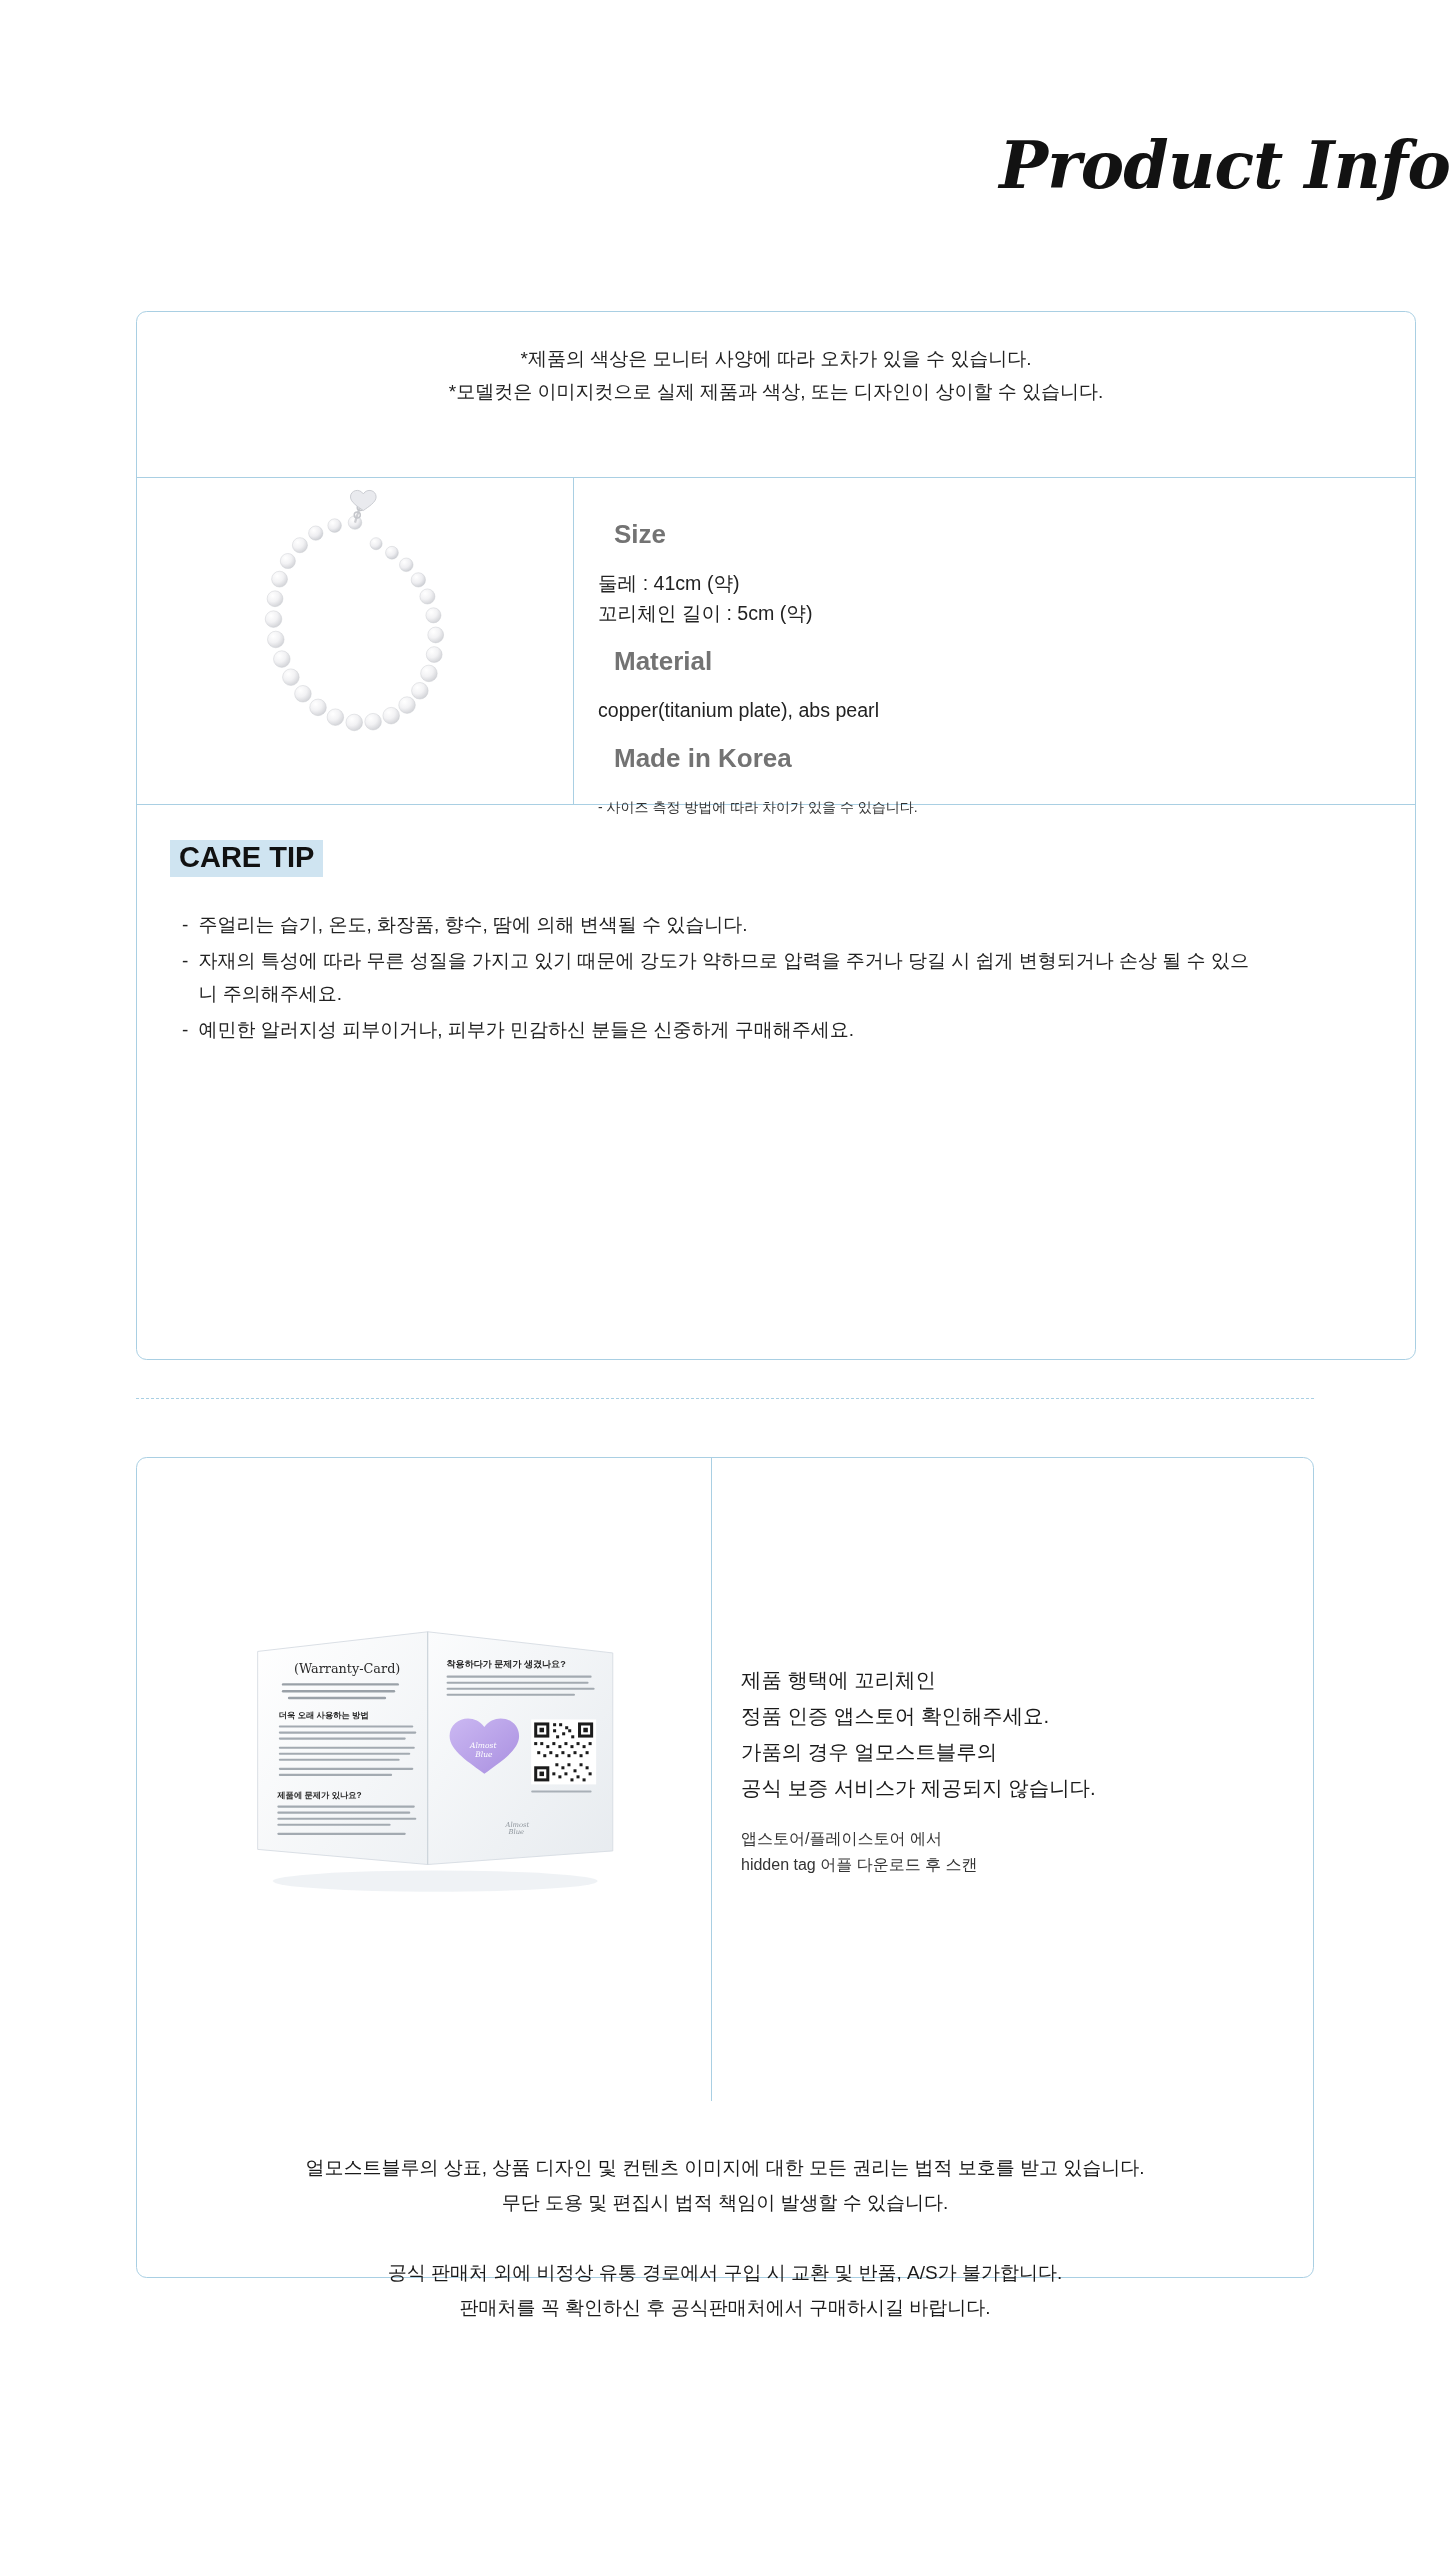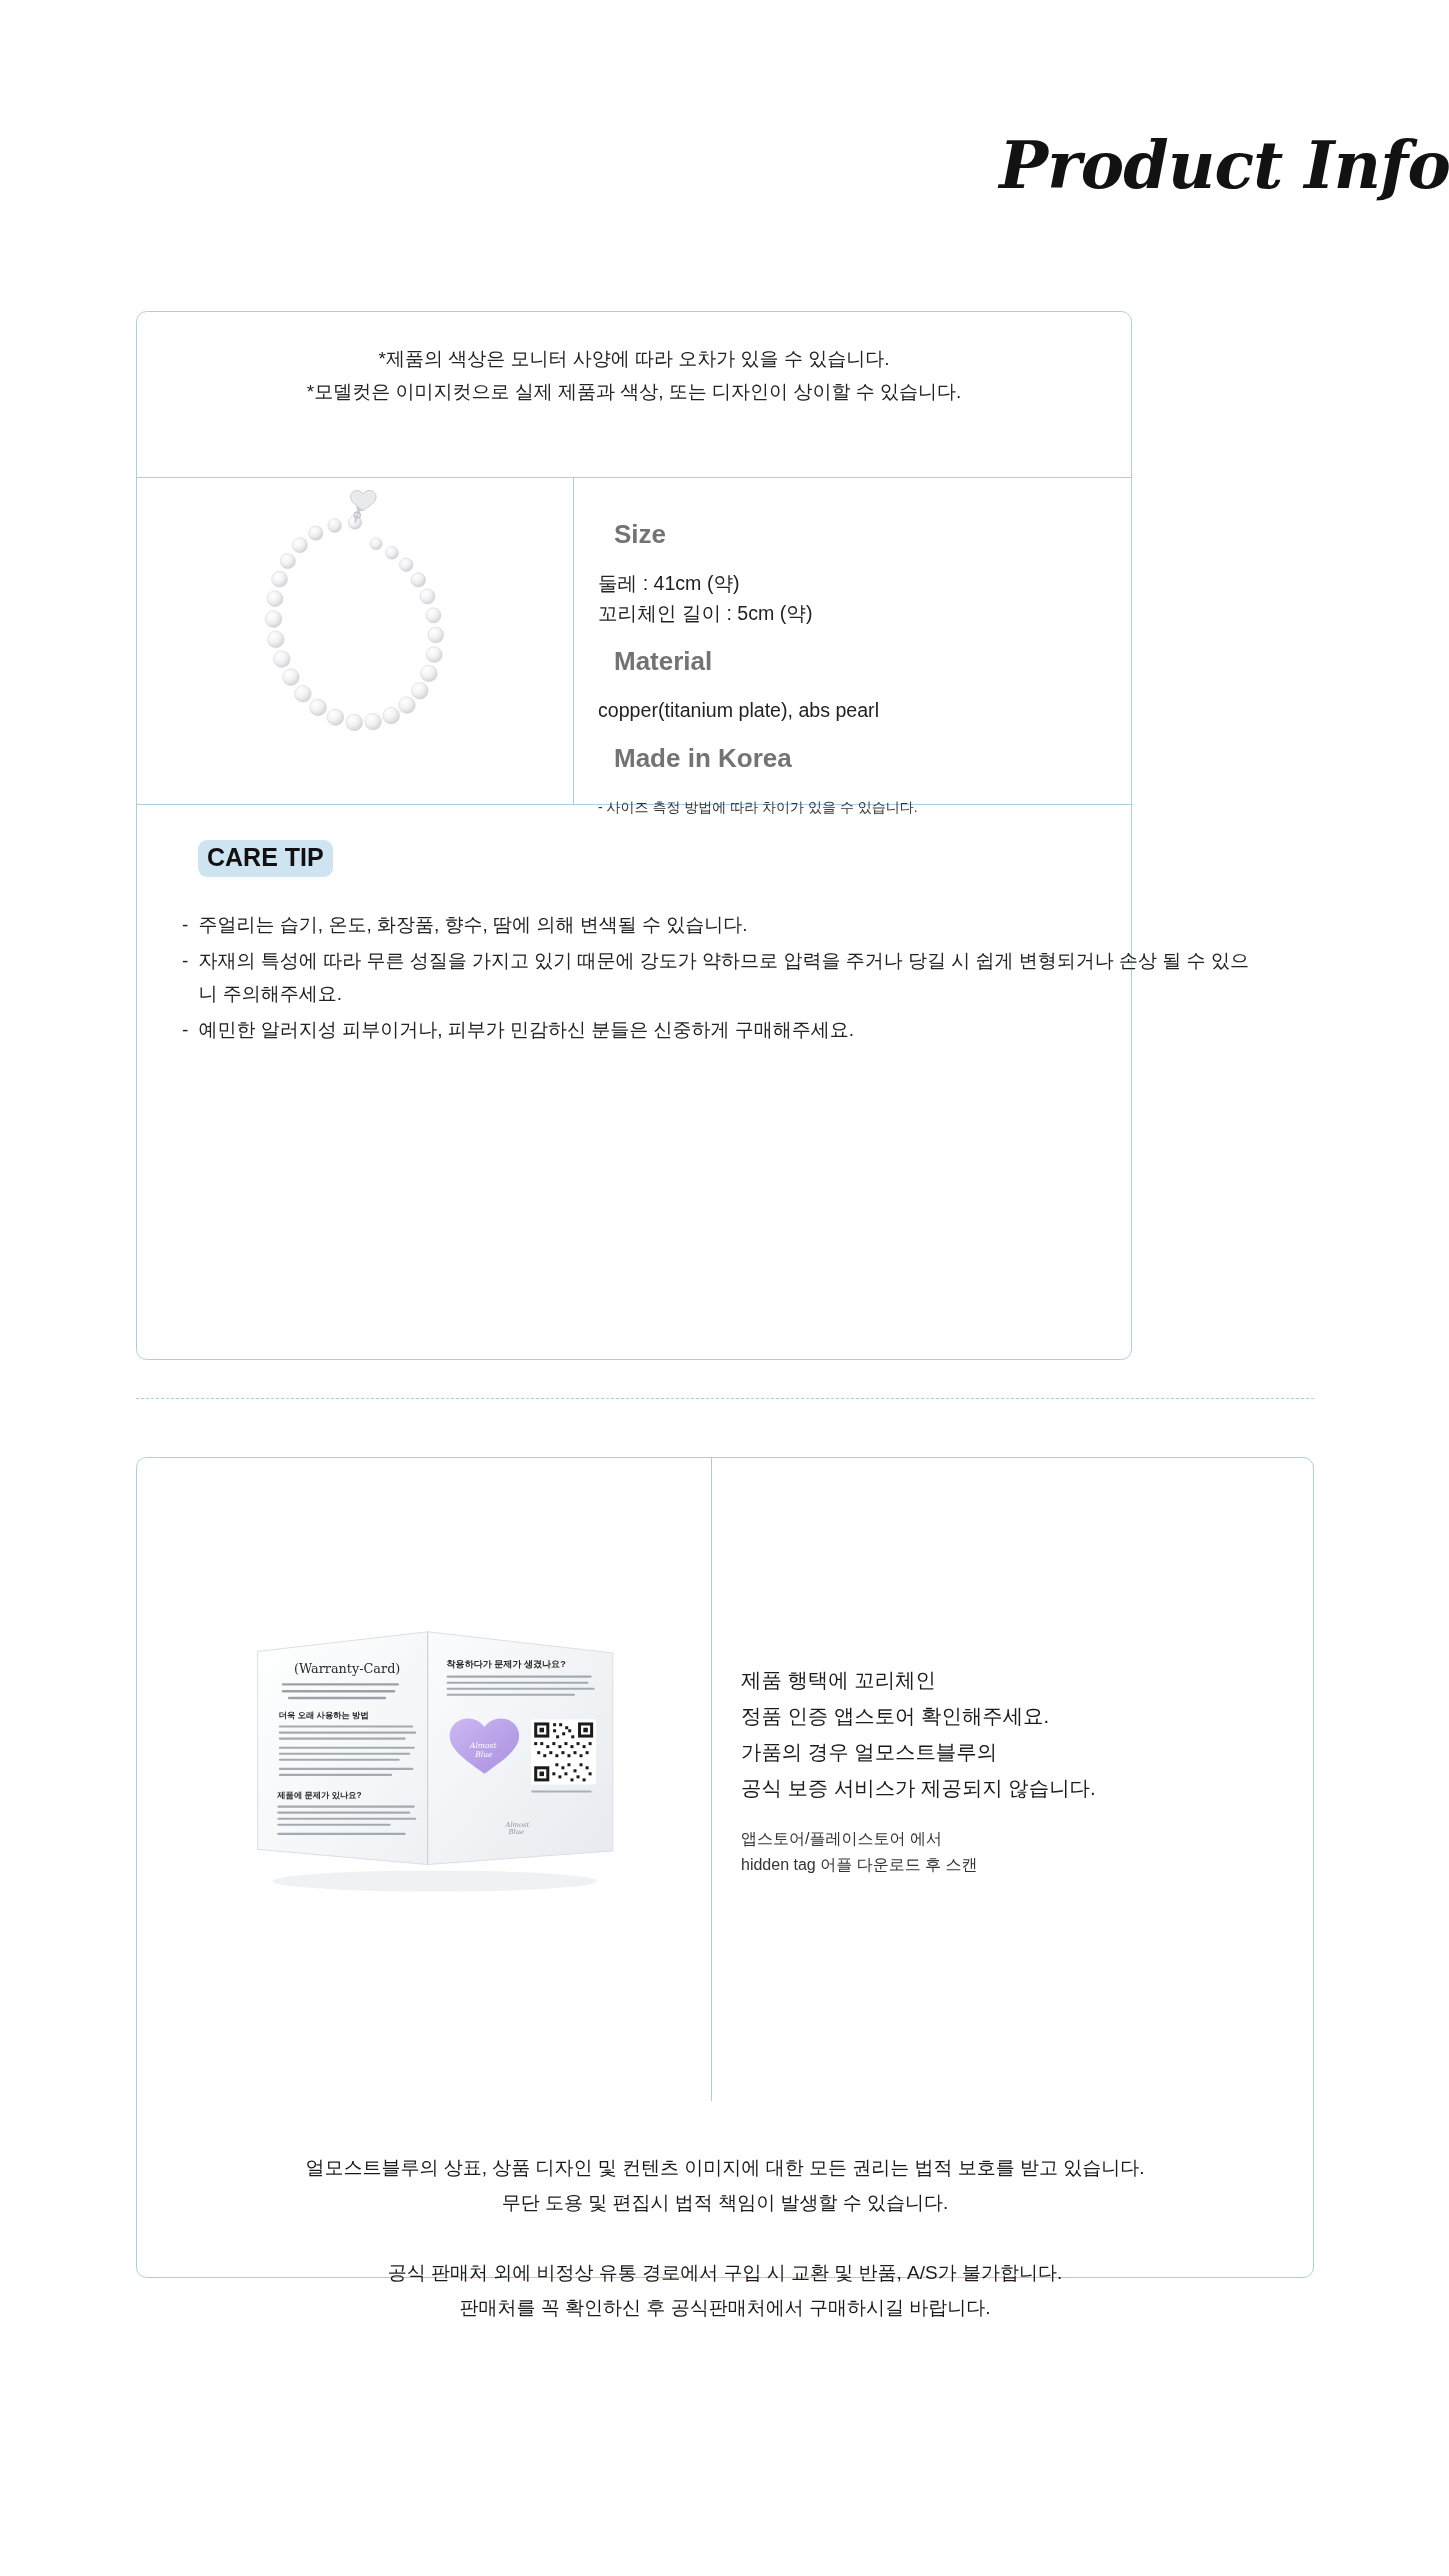--- a/index.html
+++ b/index.html
@@ -43,21 +43,21 @@
     border: 0.8px solid #a9cfe3;
     border-radius: 10.6px;
     box-sizing: border-box;
     background: #fff;
   }
 
   
   #info-card {
     left: 136px;
     top: 311px;
-    width: 996px;
+    width: 1280px;
     height: 1049px;
   }
   .notice {
     position: absolute;
     left: 0;
     top: 30px;
     width: 100%;
     text-align: center;
     font-size: 19px;
     line-height: 33px;
@@ -113,29 +113,28 @@
   }
   .spec .small {
     font-size: 14px;
     color: #333;
     margin-top: 13.6px;
   }
 
   
   .care-label {
     position: absolute;
-    left: 61px;
+    left: 33px;
     top: 528px;
-    font-size: 25px;
+    font-size: 29px;
     font-weight: bold;
     color: #111;
     background: #cfe4f1;
     padding: 3px 9px 4.5px 9px;
     line-height: 29px;
-    border-radius: 9px;
   }
   .care-list {
     position: absolute;
     left: 42px;
     top: 596px;
     width: 1087px;
   }
   .care-list li {
     list-style: none;
     font-size: 19px;

